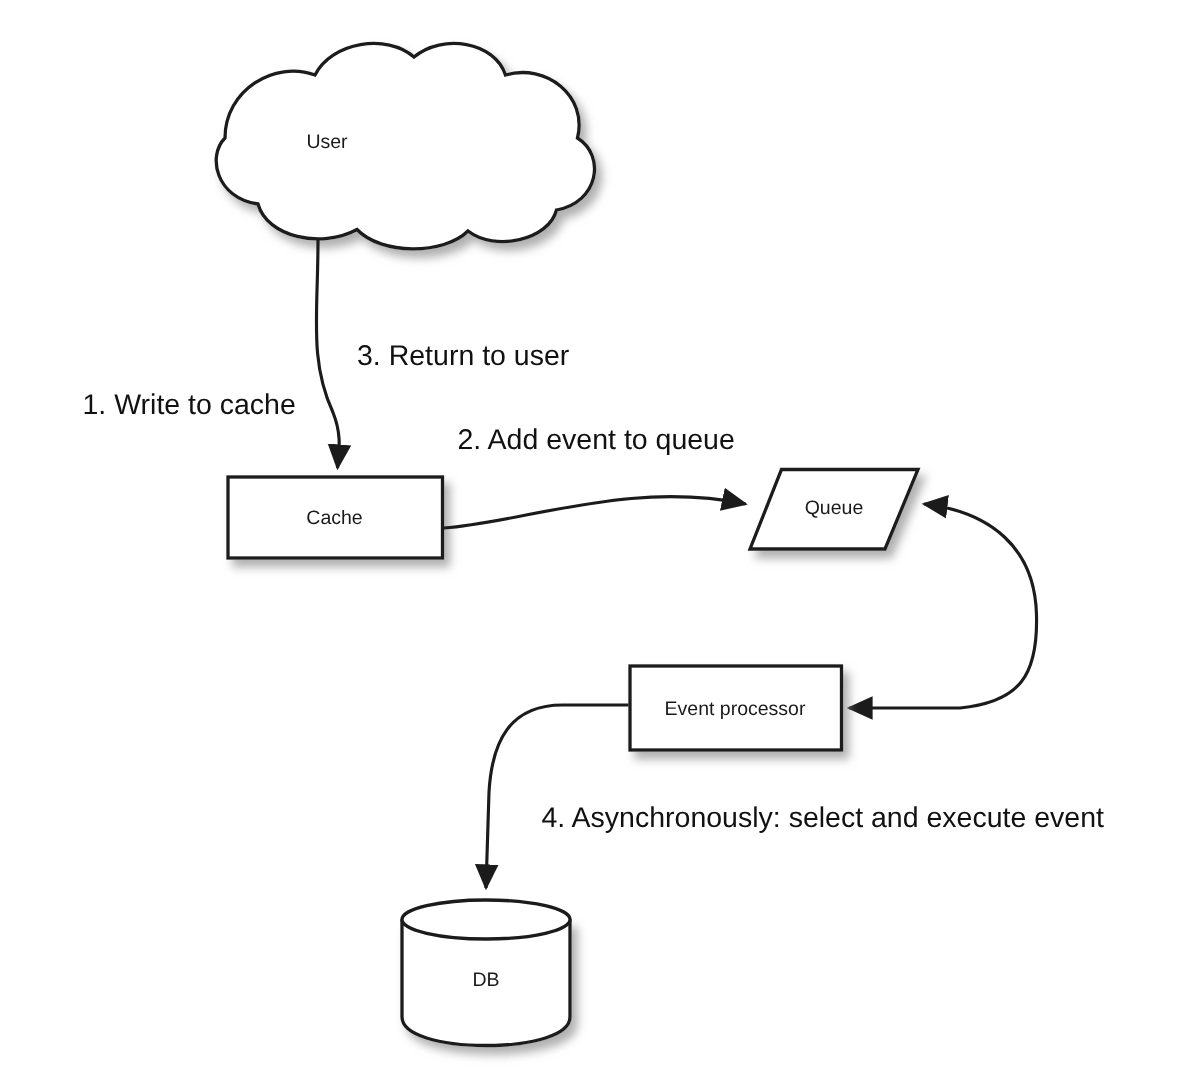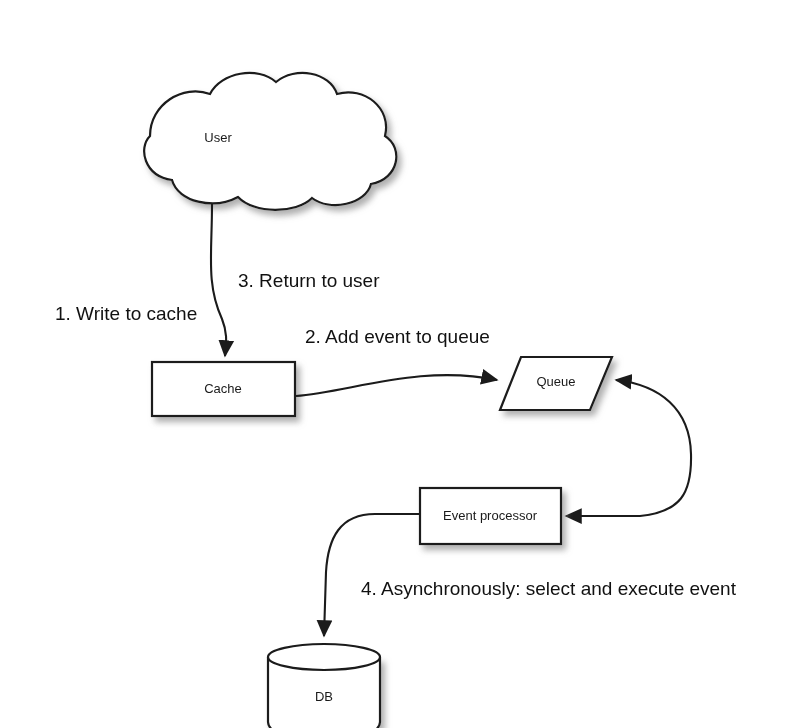--- a/index.html
+++ b/index.html
@@ -11,21 +11,20 @@
     width: 786px;
     height: 728px;
     overflow: hidden;
     font-family: "Liberation Sans", sans-serif;
   }
   #diagram-root {
     position: relative;
     width: 786px;
     height: 548px;
     background: #ffffff;
-    margin-top: 44px;
   }
   svg#diagram-svg {
     position: absolute;
     top: 0;
     left: 0;
     width: 786px;
     height: 728px;
   }
   .node-label {
     font-family: "Liberation Sans", sans-serif;

